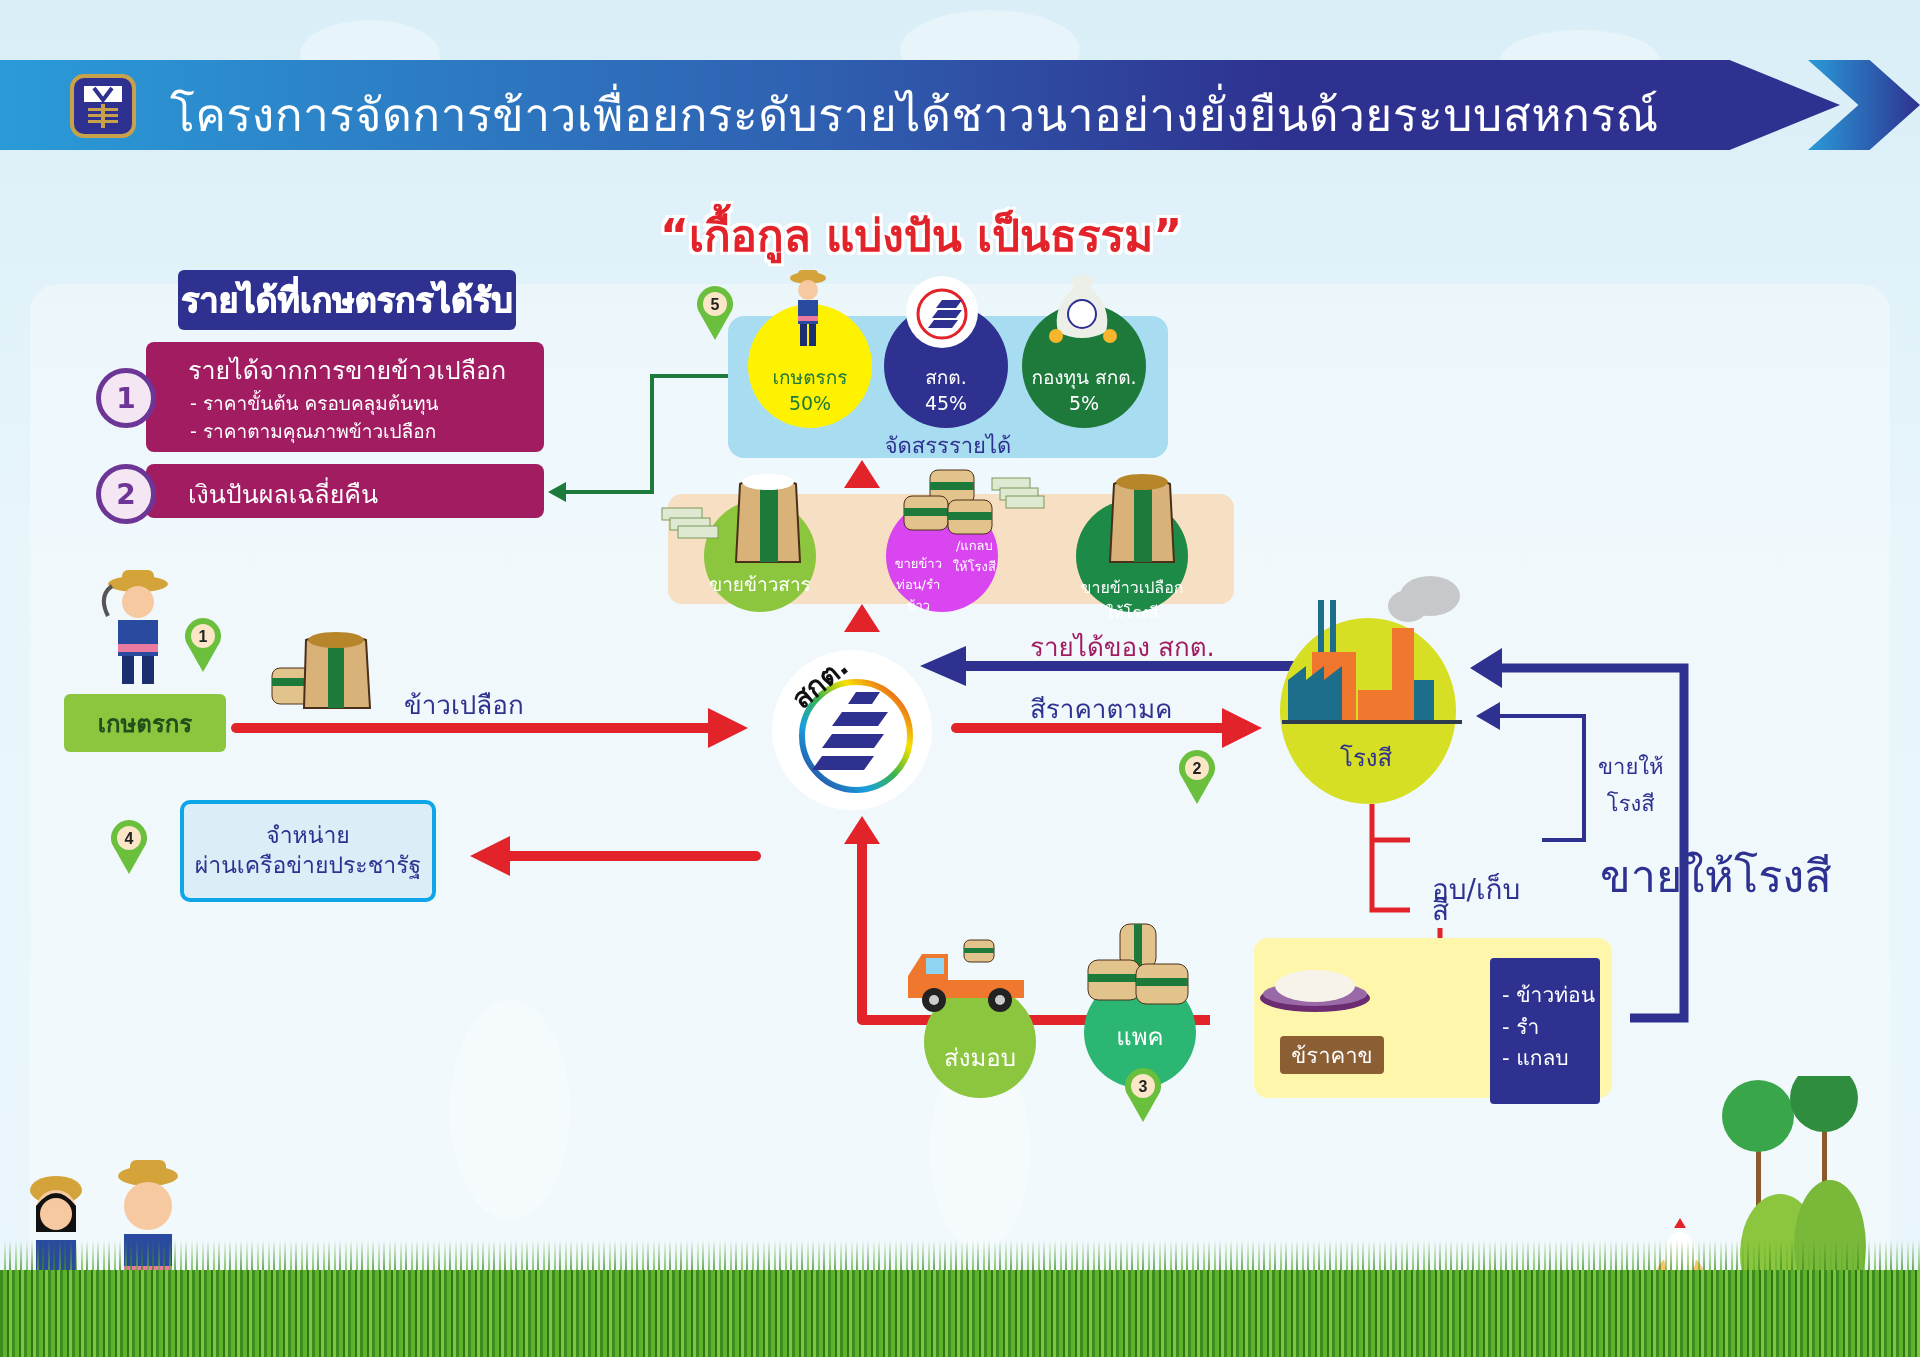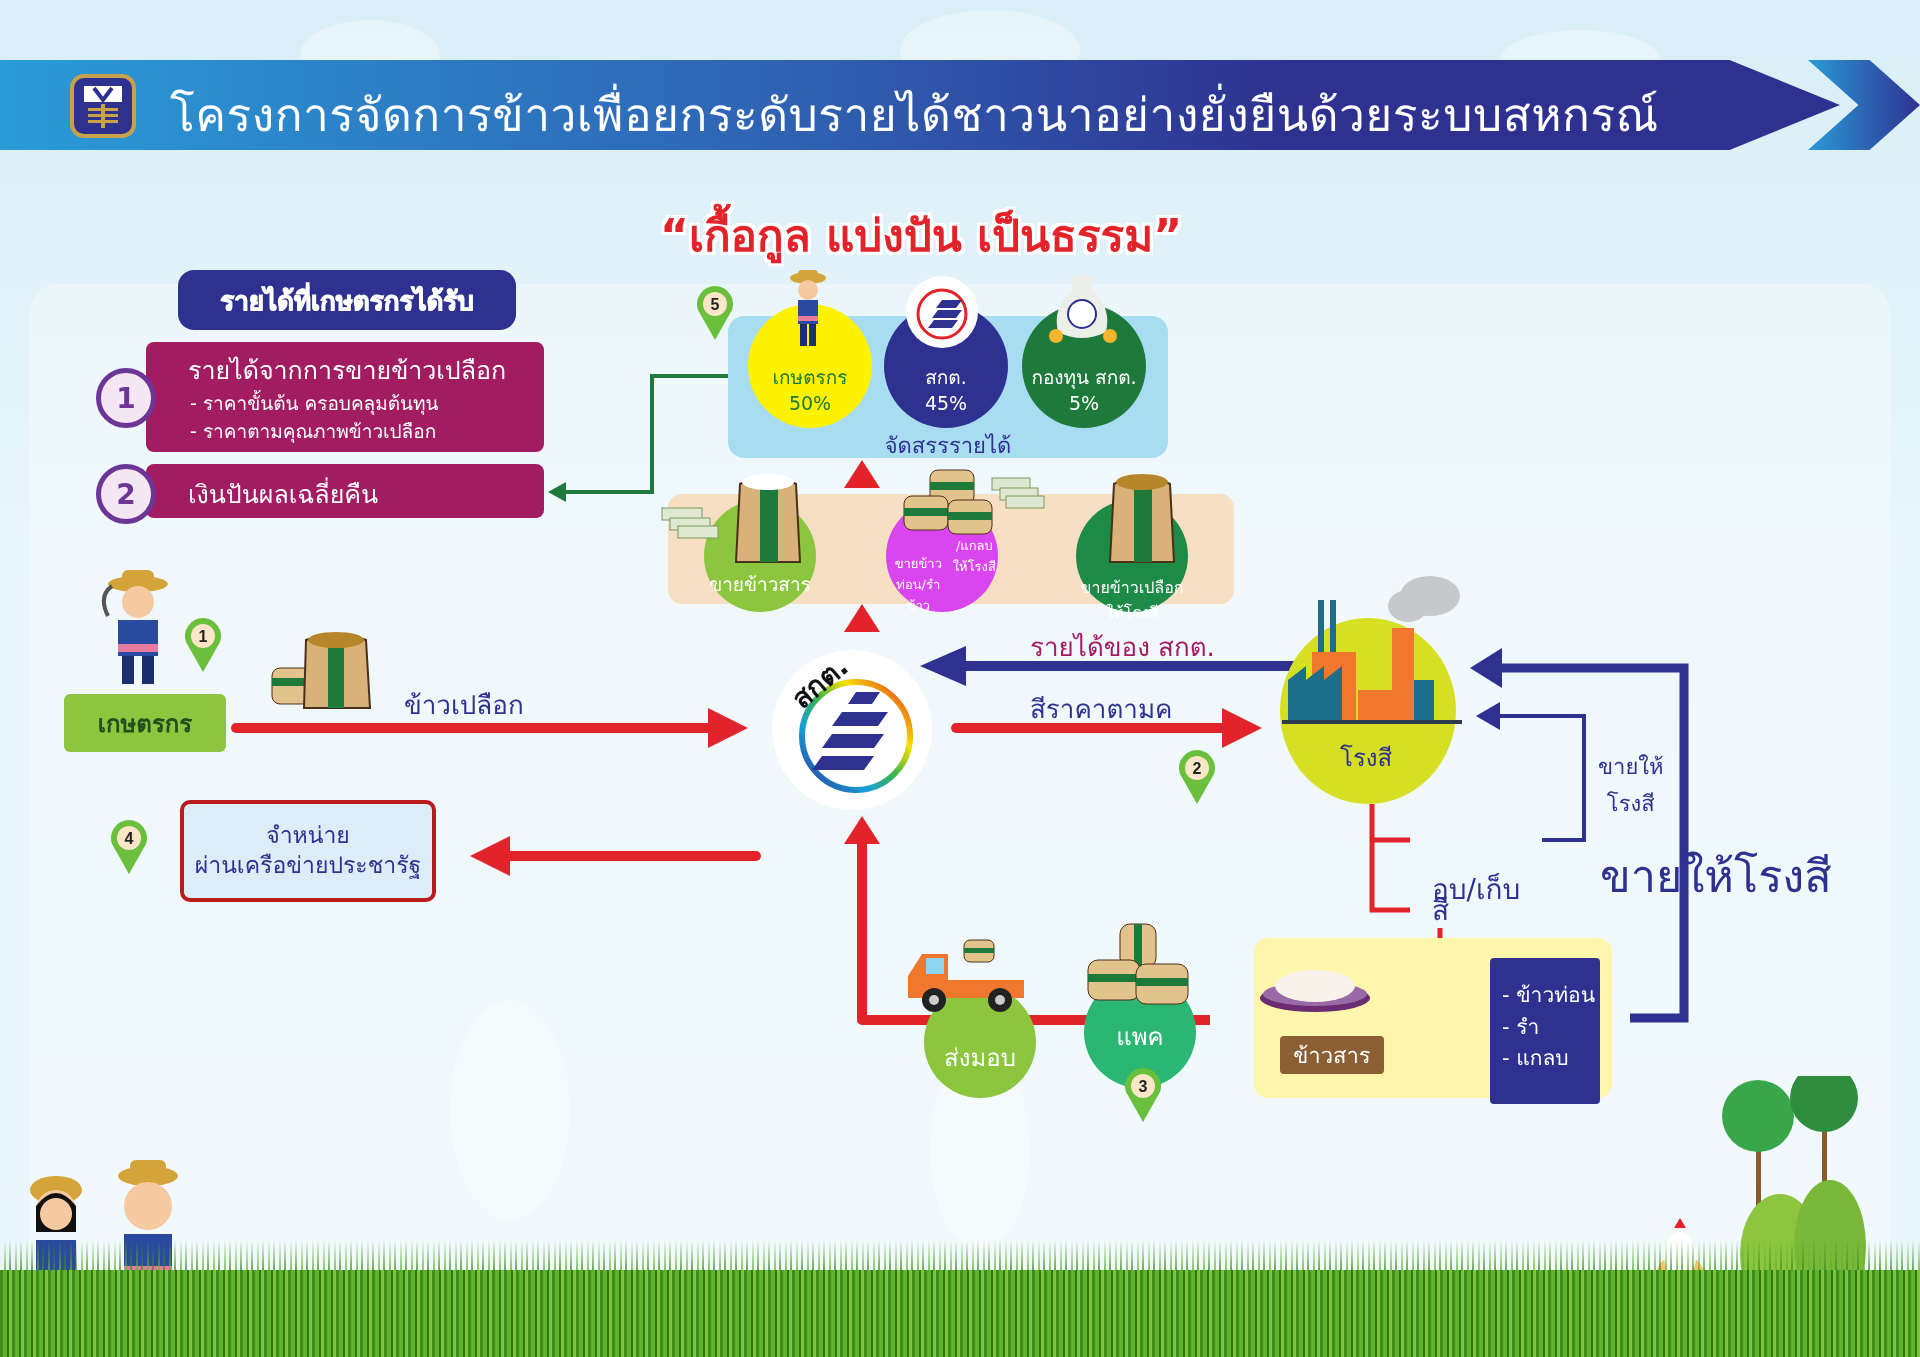--- a/index.html
+++ b/index.html
@@ -14,22 +14,22 @@
     clip-path:polygon(0 0,94% 0,100% 50%,94% 100%,0 100%);}
   .header-chev{left:1808px;top:60px;width:112px;height:90px;
     background:linear-gradient(90deg,#2a9bd8,#2e3190);
     clip-path:polygon(0 0,55% 0,100% 50%,55% 100%,0 100%,45% 50%);}
   .logo{left:70px;top:74px;width:66px;height:64px;border-radius:14px;background:#2e3190;border:4px solid #c8a24a;box-sizing:border-box;}
   .title{left:170px;top:78px;color:#fff;font-size:46px;white-space:nowrap;letter-spacing:0.5px;}
   .panel{left:30px;top:284px;width:1860px;height:1000px;border-radius:28px;background:rgba(255,255,255,0.35);}
   .slogan{left:660px;top:200px;color:#e2232a;font-size:44px;font-weight:bold;white-space:nowrap;
     text-shadow:3px 3px 0 #fff,-3px -3px 0 #fff,3px -3px 0 #fff,-3px 3px 0 #fff;}
   
-  .inc-title{left:178px;top:270px;width:338px;height:60px;background:#2e3190;border-radius:16px;color:#fff;
-    font-size:26px;font-weight:bold;display:flex;align-items:center;justify-content:center;
+  .inc-title{left:178px;top:270px;width:338px;height:60px;background:#2e3190;border-radius:6px;color:#fff;
+    font-size:34px;font-weight:bold;display:flex;align-items:center;justify-content:center;
     text-shadow:2px 2px 0 #2e3190;-webkit-text-stroke:1px #fff;}
   .inc-box{background:#a21c62;border-radius:8px;color:#fff;}
   .inc1{left:146px;top:342px;width:398px;height:110px;}
   .inc2{left:146px;top:464px;width:398px;height:54px;}
   .inc-main{font-size:25px;position:absolute;left:42px;}
   .inc-sub{font-size:19px;position:absolute;left:44px;}
   .num-circ{width:50px;height:50px;border-radius:50%;border:5px solid #6c3596;background:#f4e6f3;color:#6c3596;
     font-size:28px;font-weight:bold;display:flex;align-items:center;justify-content:center;box-sizing:content-box;}
   
   .alloc-bg{left:728px;top:316px;width:440px;height:142px;background:#a8dcf0;border-radius:16px;}
@@ -40,21 +40,21 @@
   
   .sell-bg{left:668px;top:494px;width:566px;height:110px;background:#f6dfc3;border-radius:14px;}
   .sell-circ{width:112px;height:112px;border-radius:50%;color:#fff;display:flex;align-items:center;justify-content:center;text-align:center;}
   
   .pin{width:42px;height:58px;}
   
   .lbl-navy{color:#2e3190;}
   .lbl-plum{color:#a21c62;}
   .farmer-box{left:64px;top:694px;width:162px;height:58px;background:#8cc63f;border-radius:6px;color:#234e1b;
     font-size:24px;font-weight:bold;display:flex;align-items:center;justify-content:center;}
-  .dist-box{left:180px;top:800px;width:256px;height:102px;border:4px solid #b91c1c;border-radius:10px;background:#dcedf8;
+  .dist-box{left:180px;top:800px;width:256px;height:102px;border:4px solid #0ea5e9;border-radius:10px;background:#dcedf8;
     color:#2e3190;font-size:23px;text-align:center;display:flex;flex-direction:column;align-items:center;justify-content:center;box-sizing:border-box;line-height:1.3;}
   .mill-circ{left:1280px;top:618px;width:176px;height:186px;border-radius:50%;background:#d6df23;}
   .rice-bg{left:1254px;top:938px;width:358px;height:160px;background:#fdf6ab;border-radius:14px;}
   .rice-lbl{left:1280px;top:1036px;width:104px;height:38px;background:#8b5e34;border-radius:4px;color:#fff;font-size:22px;display:flex;align-items:center;justify-content:center;}
   .byprod{left:1490px;top:958px;width:110px;height:146px;background:#2e3190;border-radius:4px;color:#fff;font-size:21px;line-height:1.5;padding:22px 0 0 12px;box-sizing:border-box;}
   .proc-circ{width:112px;height:112px;border-radius:50%;color:#fff;font-size:24px;display:flex;align-items:center;justify-content:center;}
   .grass{left:0;top:1270px;width:1920px;height:87px;
     background:repeating-linear-gradient(90deg,#3d8c1e 0 3px,#5fb32c 3px 7px,#2f7416 7px 9px,#7cc63c 9px 12px);}
   .grass-top{left:0;top:1240px;width:1920px;height:40px;
     background:repeating-linear-gradient(90deg,transparent 0 4px,#5fb32c 4px 6px,transparent 6px 9px,#3d8c1e 9px 11px);
@@ -371,21 +371,21 @@
 </div>
 
 <div class="abs rice-bg"></div>
 <div class="abs" style="left:1258px;top:966px;width:114px;height:50px;">
   <svg width="114" height="50" viewBox="0 0 114 50">
       <ellipse cx="57" cy="32" rx="55" ry="14" fill="#6b2c72"></ellipse>
       <ellipse cx="57" cy="28" rx="52" ry="12" fill="#9a6aa8"></ellipse>
       <ellipse cx="57" cy="20" rx="40" ry="16" fill="#f7f2ea"></ellipse>
     </svg>
 </div>
-<div class="abs rice-lbl">ข้าวสาร</div>
+<div class="abs rice-lbl">ข้ราคาข</div>
 <div class="abs byprod">
   <div>- ข้าวท่อน</div>
   <div>- รำ</div>
   <div>- แกลบ</div>
 </div>
 
 <div class="abs" style="left:18px;top:1140px;width:220px;height:200px;">
   <svg width="220" height="200" viewBox="0 0 220 200">
     <ellipse cx="38" cy="50" rx="26" ry="14" fill="#d4a43a"></ellipse>
       <circle cx="38" cy="70" r="20" fill="#f6c9a0"></circle>

